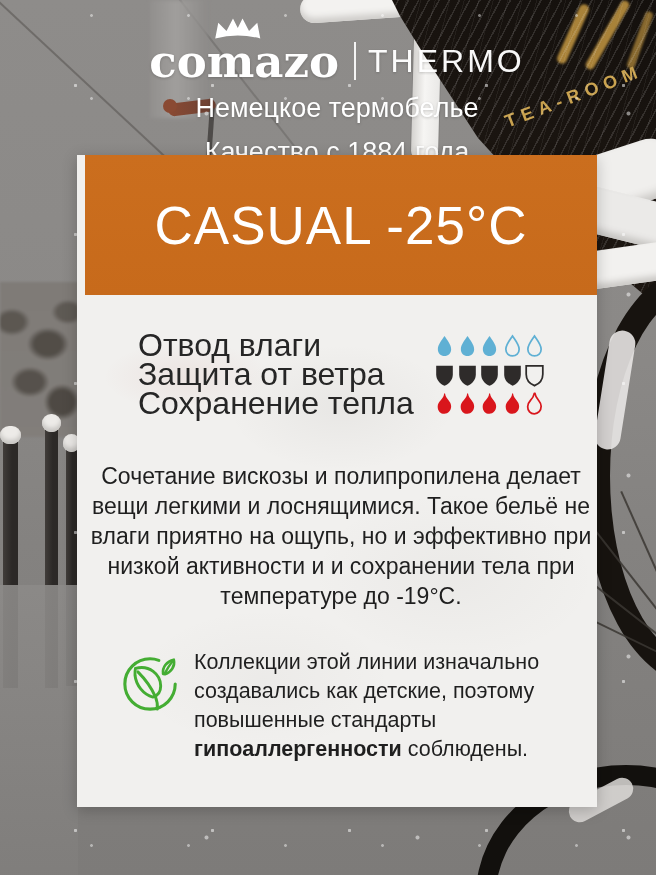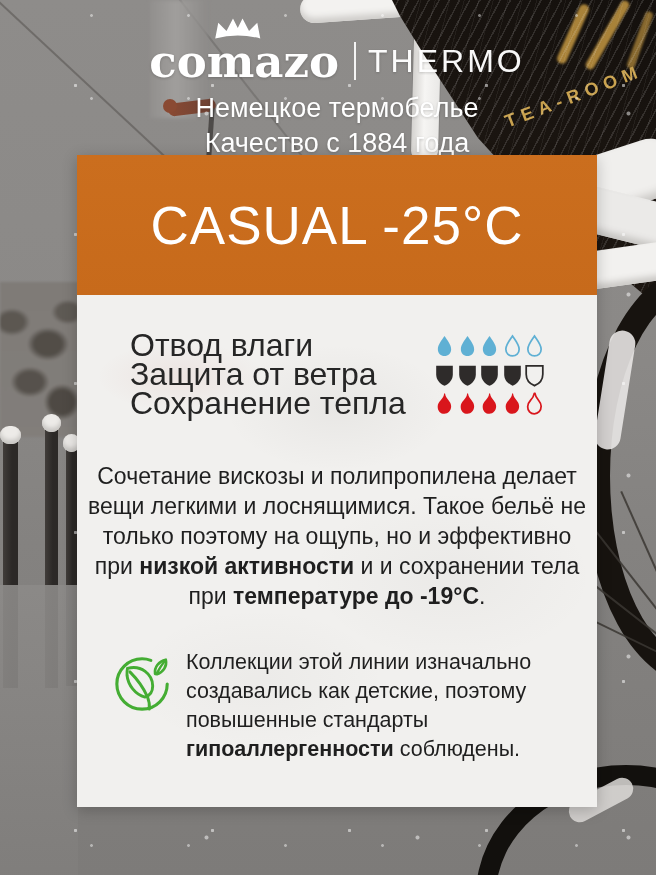--- a/index.html
+++ b/index.html
@@ -93,46 +93,46 @@
     background-position:7px 11px,43px 57px,101px 23px;}
   
   .brand{position:absolute;left:77px;top:0;width:520px;height:155px;color:#fff;text-align:center;
     text-shadow:0 1px 3px rgba(0,0,0,.20);}
   .logo-row{display:flex;justify-content:center;align-items:center;margin-top:38px;height:46px;}
   .logo-word{position:relative;font-family:"DejaVu Serif","Liberation Serif",serif;
     font-weight:700;font-size:45px;line-height:1;letter-spacing:0;}
   .crown{position:absolute;top:-24px;left:50%;transform:translateX(-62%);width:52px;height:26px;}
   .vbar{width:2px;height:38px;background:#fff;opacity:.9;margin:0 12px 0 15px;}
   .sub-brand{font-size:32px;letter-spacing:3px;font-weight:400;opacity:.97;}
-  .tagline{font-size:27px;line-height:30px;margin-top:5px;}
+  .tagline{font-size:27px;line-height:30px;margin-top:14px;}
   .tagline.first{margin-top:9px;}
   
   .card{position:absolute;left:77px;top:155px;width:520px;height:652px;
-    background:var(--card-bg);box-shadow:0 3px 14px rgba(0,0,0,.22);}
+    background:var(--card-bg);box-shadow:0 3px 14px rgba(0,0,0,.22);padding-left:8px;}
   .banner{height:140px;background:linear-gradient(180deg,#cb6e1e,var(--banner-bg));
     display:flex;align-items:center;justify-content:center;}
   .banner h1{margin:0;color:#fff;font-size:53px;font-weight:400;letter-spacing:1px;}
   .card-body{position:relative;height:512px;
     background:
       radial-gradient(120px 50px at 20% 16%,rgba(170,60,50,.07),transparent 70%),
       radial-gradient(160px 90px at 50% 22%,rgba(90,85,80,.06),transparent 70%),
       radial-gradient(200px 120px at 72% 55%,rgba(120,115,110,.05),transparent 70%),
       radial-gradient(180px 100px at 35% 75%,rgba(110,105,100,.04),transparent 70%);}
   .features{padding:36px 52px 0 53px;}
   .feature-row{display:flex;align-items:center;justify-content:space-between;height:29px;}
   .feature-label{font-size:32px;color:#262626;}
   .icons{display:flex;gap:1.5px;}
   .ic{display:block;}
   .ic svg{width:21px;height:24px;display:block;overflow:visible;}
   .ic .shape{fill:none;stroke:none;}
   .ic.filled .shape{fill:currentColor;}
   .ic.outline .shape{fill:none;stroke:currentColor;stroke-width:2;}
   .description{width:505px;margin:43px auto 0;text-align:center;
     font-size:23px;line-height:30px;color:var(--ink);}
-  .description b{font-weight:700;}
+  .description b{font-weight:400;}
   .eco{display:flex;margin:37px 0 17px 35px;align-items:flex-start;}
   .eco-icon{width:62px;height:62px;flex:0 0 62px;margin-top:4px;}
   .eco-text{margin:0 0 0 12px;width:408px;font-size:21.5px;line-height:29px;color:var(--ink);text-align:left;}
   .eco-text b{font-weight:700;}
 </style>
 </head>
 <body>
 
 <div class="stage">
 
@@ -279,21 +279,21 @@
               </span>
               <span class="ic flame outline">
                 <svg viewBox="0 0 24 26">
                   <path class="shape" d="M12.6 1 C13 4.4 14.9 6.6 16.6 8.7 C18.3 10.8 19.6 12.9 19.6 15.7 C19.6 20.6 16.2 24.2 11.8 24.2 C7.4 24.2 4.2 20.8 4.2 16 C4.2 12.9 5.7 10.8 7.4 8.9 C9.3 6.8 11.2 4.7 11.5 1.6 C11.6 0.9 12.5 0.4 12.6 1 Z"></path>
                 </svg>
               </span>
             </span>
         </div>
       </div>
 
-      <p class="description"><span>Сочетание вискозы и полипропилена делает вещи легкими и лоснящимися. Такое бельё не только поэтому на ощупь, но и эффективно при </span><b>низкой активности</b><span> и и сохранении тела при </span><b>температуре до -19°С</b><span>.</span></p>
+      <p class="description"><span>Сочетание вискозы и полипропилена делает вещи легкими и лоснящимися. Такое бельё не влаги приятно на ощупь, но и эффективно при </span><b>низкой активности</b><span> и и сохранении тела при </span><b>температуре до -19°С</b><span>.</span></p>
 
       <div class="eco">
         <svg class="eco-icon" viewBox="0 0 64 64">
           <circle cx="31" cy="33" r="26" fill="none" stroke="var(--leaf)" stroke-width="3.2" stroke-dasharray="131 32.4" stroke-linecap="round"></circle>
           <path d="M16 17 C30 13 42 23 42 35 C42 41 39 45 34 46.5 C24 44 16.5 34 15.5 24 C15.4 21.5 15.5 19 16 17 Z" fill="none" stroke="var(--leaf)" stroke-width="3"></path>
           <path d="M18.5 20.5 C26 28 32 36 36.5 46 C38.5 51 39 55 38.5 59" fill="none" stroke="var(--leaf)" stroke-width="3" stroke-linecap="round"></path>
           <path d="M44.5 22.5 C43.5 15.5 48.5 9.5 55.5 8 C57 14.5 53 21 46.5 22.8 Z" fill="#F1F0EE" stroke="var(--leaf)" stroke-width="2.8" stroke-linejoin="round"></path>
           <path d="M46.5 21.5 C49 17 51.5 13 54 9.8" fill="none" stroke="var(--leaf)" stroke-width="2.4" stroke-linecap="round"></path>
         </svg>
         <p class="eco-text"><span>Коллекции этой линии изначально создавались как детские, поэтому повышенные стандарты </span><b>гипоаллергенности</b><span> соблюдены.</span></p>

